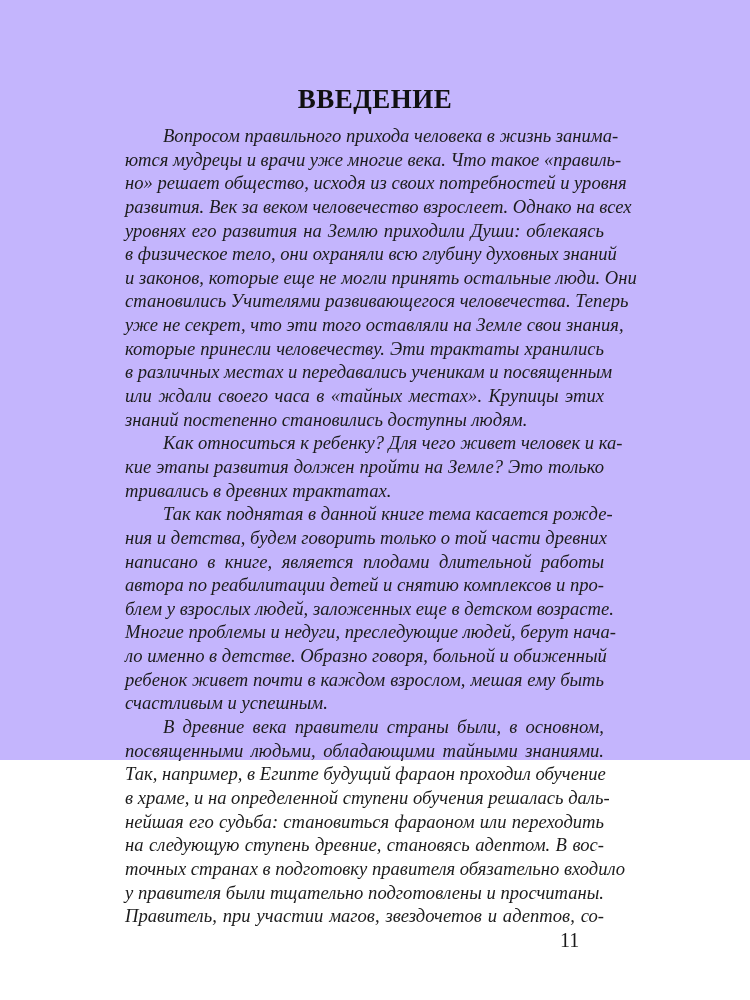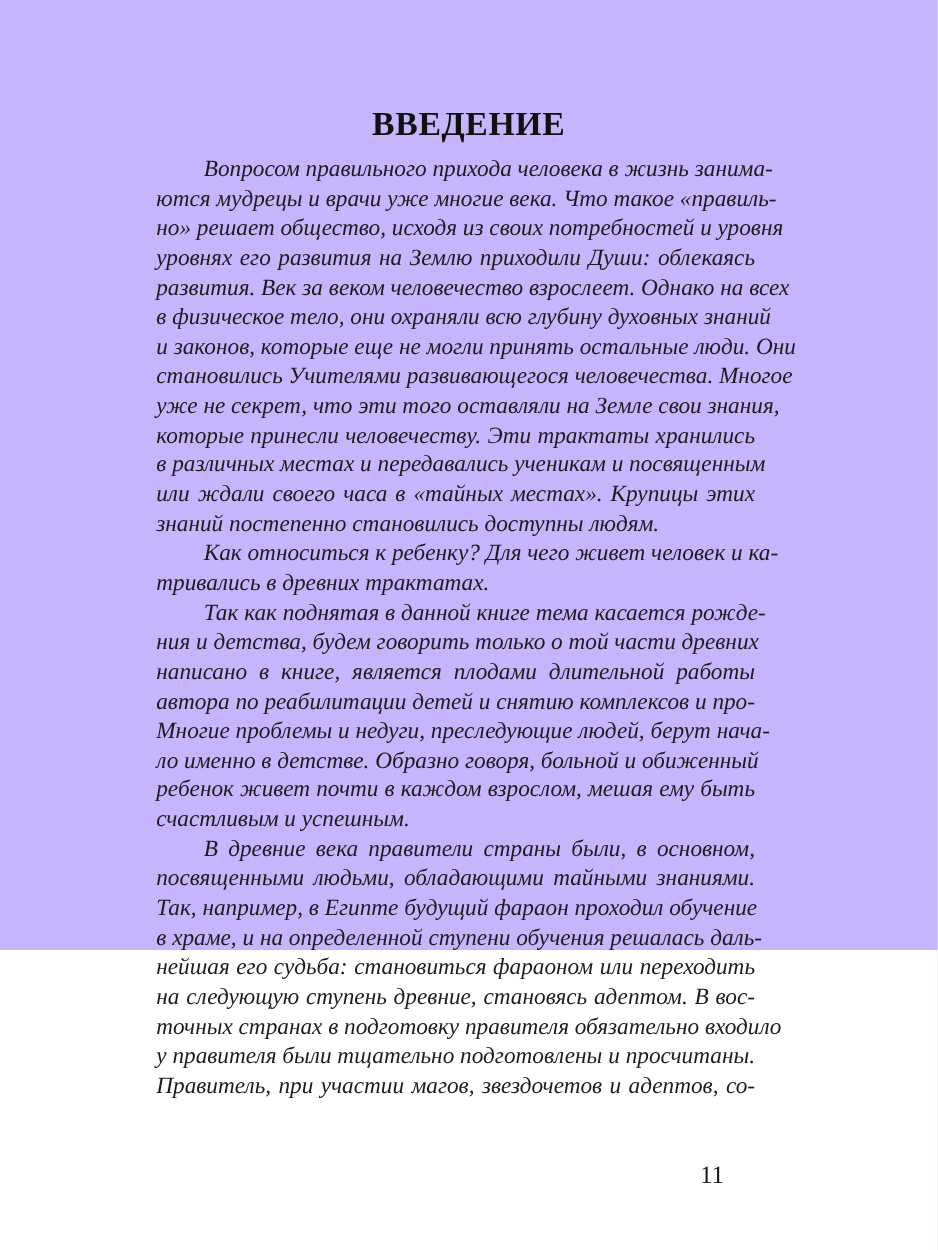--- a/index.html
+++ b/index.html
@@ -69,40 +69,42 @@
 <body>
 
 <div class="page">
   <h1 class="title">ВВЕДЕНИЕ</h1>
 
   <div class="body-text" id="body-text">
       <div class="paragraph">
         <span class="line indent">Вопросом правильного прихода человека в жизнь занима-</span>
         <span class="line">ются мудрецы и врачи уже многие века. Что такое «правиль-</span>
         <span class="line">но» решает общество, исходя из своих потребностей и уровня</span>
+        <span class="line">развития. Век за веком человечество взрослеет. Однако на всех</span>
         <span class="line">уровнях его развития на Землю приходили Души: облекаясь</span>
-        <span class="line">развития. Век за веком человечество взрослеет. Однако на всех</span>
         <span class="line">в физическое тело, они охраняли всю глубину духовных знаний</span>
         <span class="line">и законов, которые еще не могли принять остальные люди. Они</span>
-        <span class="line">становились Учителями развивающегося человечества. Многое</span>
+        <span class="line">становились Учителями развивающегося человечества. Теперь</span>
         <span class="line">уже не секрет, что эти того оставляли на Земле свои знания,</span>
         <span class="line">которые принесли человечеству. Эти трактаты хранились</span>
         <span class="line">в различных местах и передавались ученикам и посвященным</span>
         <span class="line">или ждали своего часа в «тайных местах». Крупицы этих</span>
         <span class="line last">знаний постепенно становились доступны людям.</span>
       </div>
       <div class="paragraph">
         <span class="line indent">Как относиться к ребенку? Для чего живет человек и ка-</span>
+        <span class="line">кие этапы развития должен пройти на Земле? Это только</span>
         <span class="line last">тривались в древних трактатах.</span>
       </div>
       <div class="paragraph">
         <span class="line indent">Так как поднятая в данной книге тема касается рожде-</span>
         <span class="line">ния и детства, будем говорить только о той части древних</span>
         <span class="line">написано в книге, является плодами длительной работы</span>
         <span class="line">автора по реабилитации детей и снятию комплексов и про-</span>
+        <span class="line">блем у взрослых людей, заложенных еще в детском возрасте.</span>
         <span class="line">Многие проблемы и недуги, преследующие людей, берут нача-</span>
         <span class="line">ло именно в детстве. Образно говоря, больной и обиженный</span>
         <span class="line">ребенок живет почти в каждом взрослом, мешая ему быть</span>
         <span class="line last">счастливым и успешным.</span>
       </div>
       <div class="paragraph">
         <span class="line indent">В древние века правители страны были, в основном,</span>
         <span class="line">посвященными людьми, обладающими тайными знаниями.</span>
         <span class="line">Так, например, в Египте будущий фараон проходил обучение</span>
         <span class="line">в храме, и на определенной ступени обучения решалась даль-</span>

